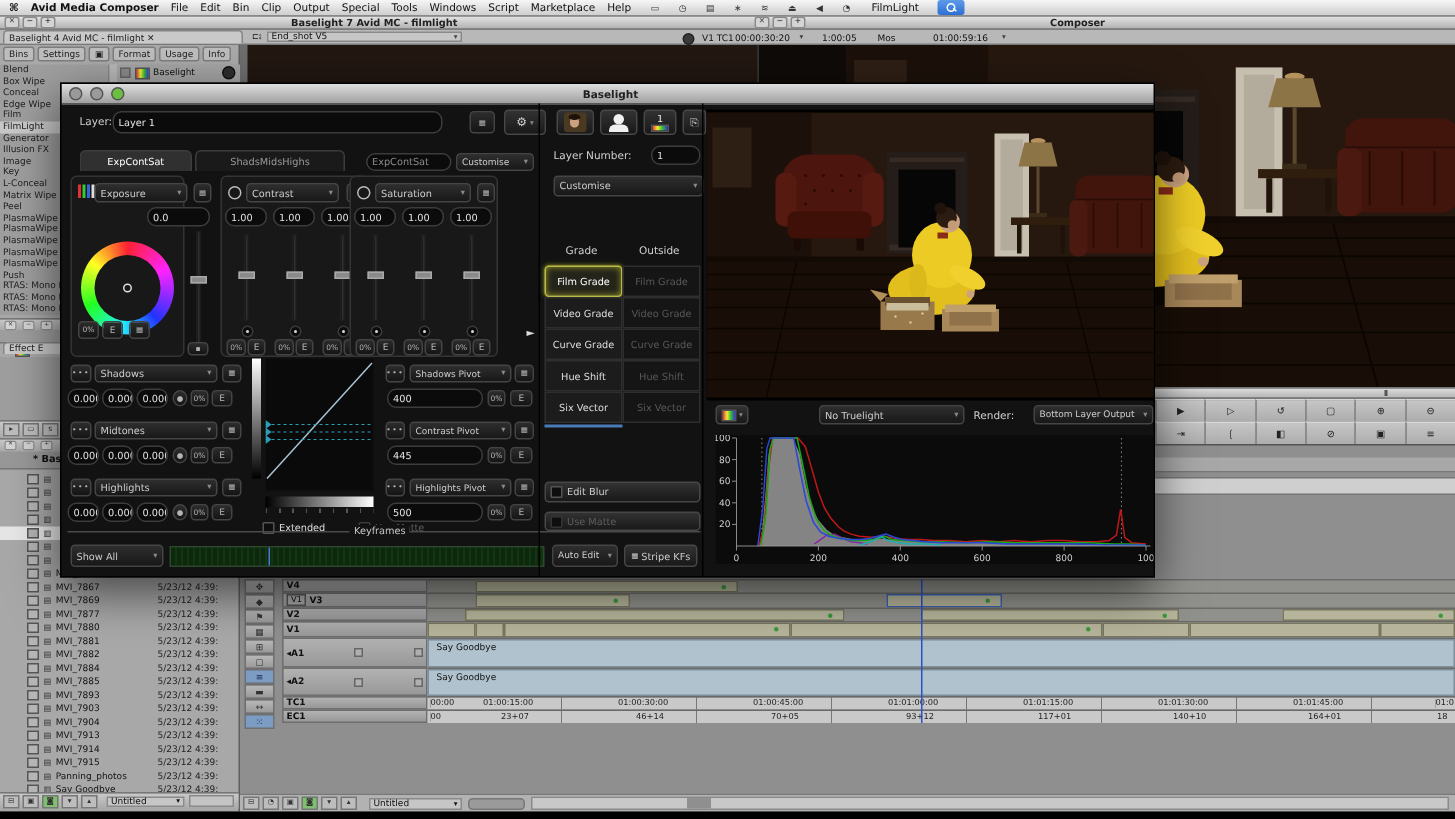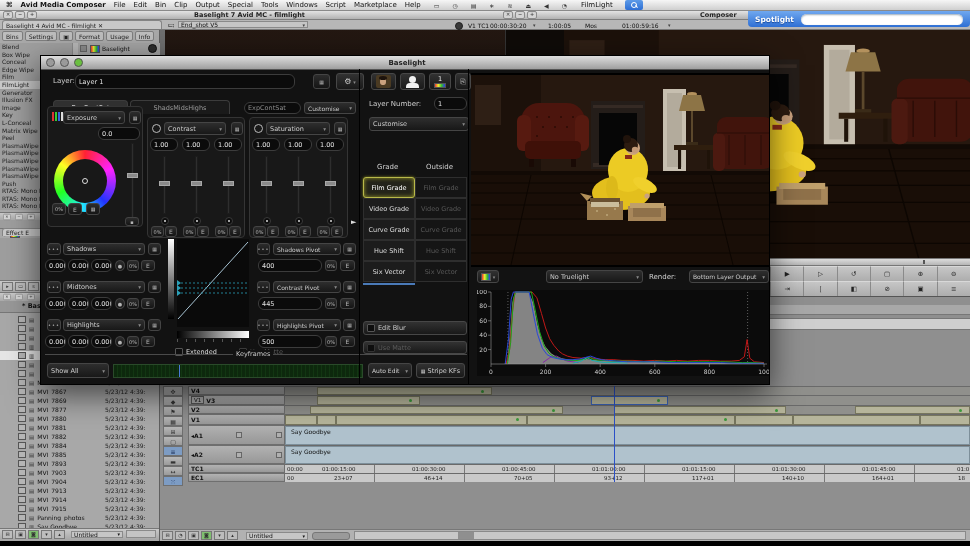--- a/index.html
+++ b/index.html
@@ -715,21 +715,21 @@
     <div class="abs btab off" style="left:89px;top:44px;width:100px">
         <span>ShadsMidsHighs</span>
       </div>
     <div class="abs vbox dim" style="left:203px;top:46px;width:57px;height:12px;color:#8a8a8a">
         <span>ExpContSat</span>
       </div>
     <div class="abs dd" style="left:263px;top:46px;width:52px;height:12px;font-size:6px">
         <span>Customise</span>
       </div>
 
-    <div class="panel" style="left:6px;top:50px;width:96px;height:121px">
+    <div class="panel" style="left:6px;top:61px;width:76px;height:121px">
       <span class="abs" style="left:4px;top:5px;display:flex;gap:1px">
         <i style="width:2px;height:9px;background:#d33"></i>
           <i style="width:2px;height:9px;background:#3c3"></i>
           <i style="width:2px;height:9px;background:#36d"></i>
           <i style="width:2px;height:9px;background:#ddd"></i>
       </span>
       <div class="abs dd" style="left:15px;top:4px;width:62px;height:13px">
           <span>Exposure</span>
         </div>
       <div class="abs mini" style="left:81px;top:4px;width:12px;height:13px">▦</div>
@@ -781,21 +781,21 @@
       <div class="abs mini" style="left:35px;top:108px;width:13px;height:11px">
           <span>0%</span>
         </div>
       <div class="abs mini" style="left:49px;top:108px;width:12px;height:11px;font-size:6px">Ε</div>
       <div class="abs mini" style="left:67px;top:108px;width:13px;height:11px">
           <span>0%</span>
         </div>
       <div class="abs mini" style="left:81px;top:108px;width:12px;height:11px;font-size:6px">Ε</div>
     </div>
 
-    <div class="panel" style="left:208px;top:61px;width:99px;height:121px">
+    <div class="panel" style="left:192px;top:61px;width:99px;height:121px">
       <span class="abs" style="left:4px;top:6px;width:7px;height:7px;border:1px solid #bbb;border-radius:50%"></span>
       <div class="abs dd" style="left:16px;top:4px;width:64px;height:13px">
           <span>Saturation</span>
         </div>
       <div class="abs mini" style="left:84px;top:4px;width:12px;height:13px">▦</div>
       <div class="abs vbox" style="left:2px;top:20px;width:28px;height:13px">
           <span>1.00</span>
         </div>
       <div class="abs vbox" style="left:34px;top:20px;width:28px;height:13px">
           <span>1.00</span>
@@ -1058,19 +1058,15 @@
     <span style="margin-left:auto" class="dc"></span>
     <span class="dc">
       
     <span class="sico">▭</span><span class="sico">◷</span><span class="sico">▤</span><span class="sico">∗</span><span class="sico">≋</span><span class="sico">⏏</span><span class="sico">◀</span><span class="sico">◔</span></span>
     <span class="mitem" style="margin-left:6px">FilmLight</span>
     <span id="searchchip">
         <span class="mag"></span>
       </span>
   </div>
 
-  <div class="abs" id="spotlight">
-    <span class="slabel">Spotlight</span>
-    <span class="sfield"></span>
-  </div>
 
   <div class="abs" style="left:0;top:541px;width:970px;height:5px;background:#000"></div>
 </div>
 
 </body></html>

